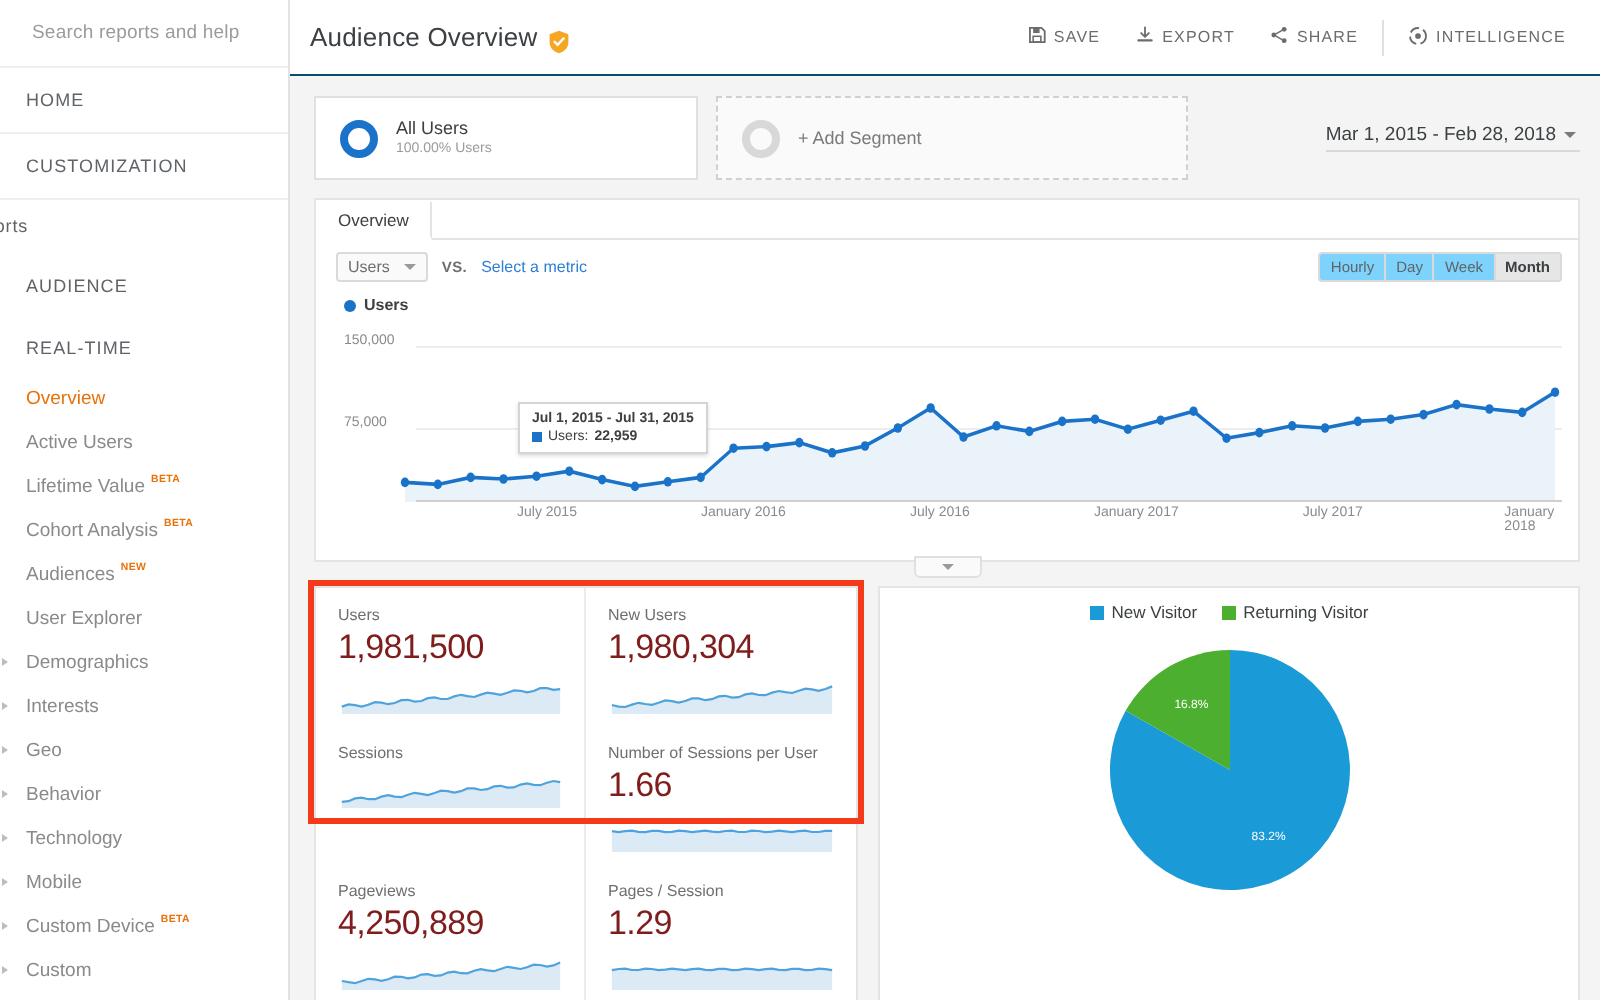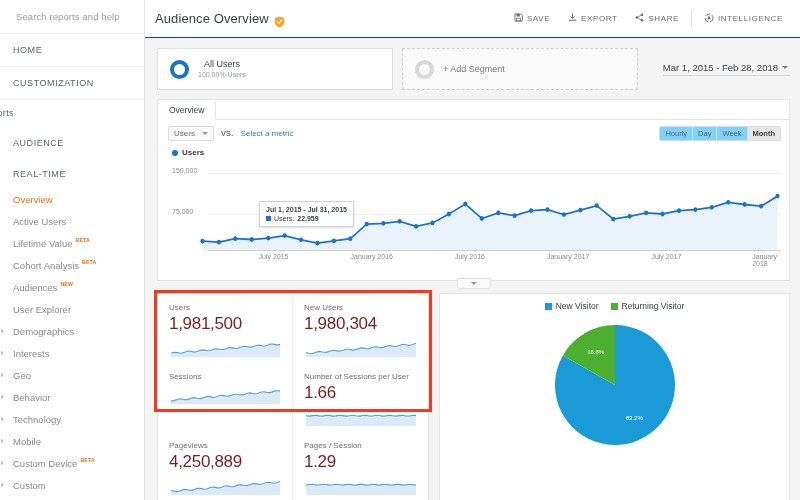--- a/index.html
+++ b/index.html
@@ -68,21 +68,21 @@
     font-size: 8px; color: #6c6c6c; letter-spacing: .6px; white-space: nowrap;
   }
   .tb-div { width: 1px; height: 18px; background: #e0e0e0; margin: 0 3px; }
 
   
   .segbar { display: flex; align-items: center; padding: 10px 10px 0 12px; gap: 9px; }
   .seg-card {
     height: 42px; background: #fff; border: 1px solid #e0e0e0;
     display: flex; align-items: center; padding: 0 12px; gap: 9px;
   }
-  .seg-card.all { width: 236px; text-align: center; }
+  .seg-card.all { width: 192px; }
   .seg-card.add { width: 236px; background: #fafafa; border: 1px dashed #d0d0d0; }
   .ring { width: 19px; height: 19px; border-radius: 50%; border: 4px solid #1a73c8; }
   .ring.grey { border-color: #d8d8d8; }
   .seg-name { font-size: 9px; color: #3c4043; line-height: 1.35; }
   .seg-sub { font-size: 7px; color: #9b9b9b; line-height: 1.35; }
   .seg-add-label { font-size: 9px; color: #7a7a7a; }
   .daterange {
     margin-left: auto; display: flex; align-items: center; gap: 4px;
     font-size: 9.5px; color: #3c4043; padding-right: 2px;
     border-bottom: 1px solid #d8d8d8; padding-bottom: 2px;

